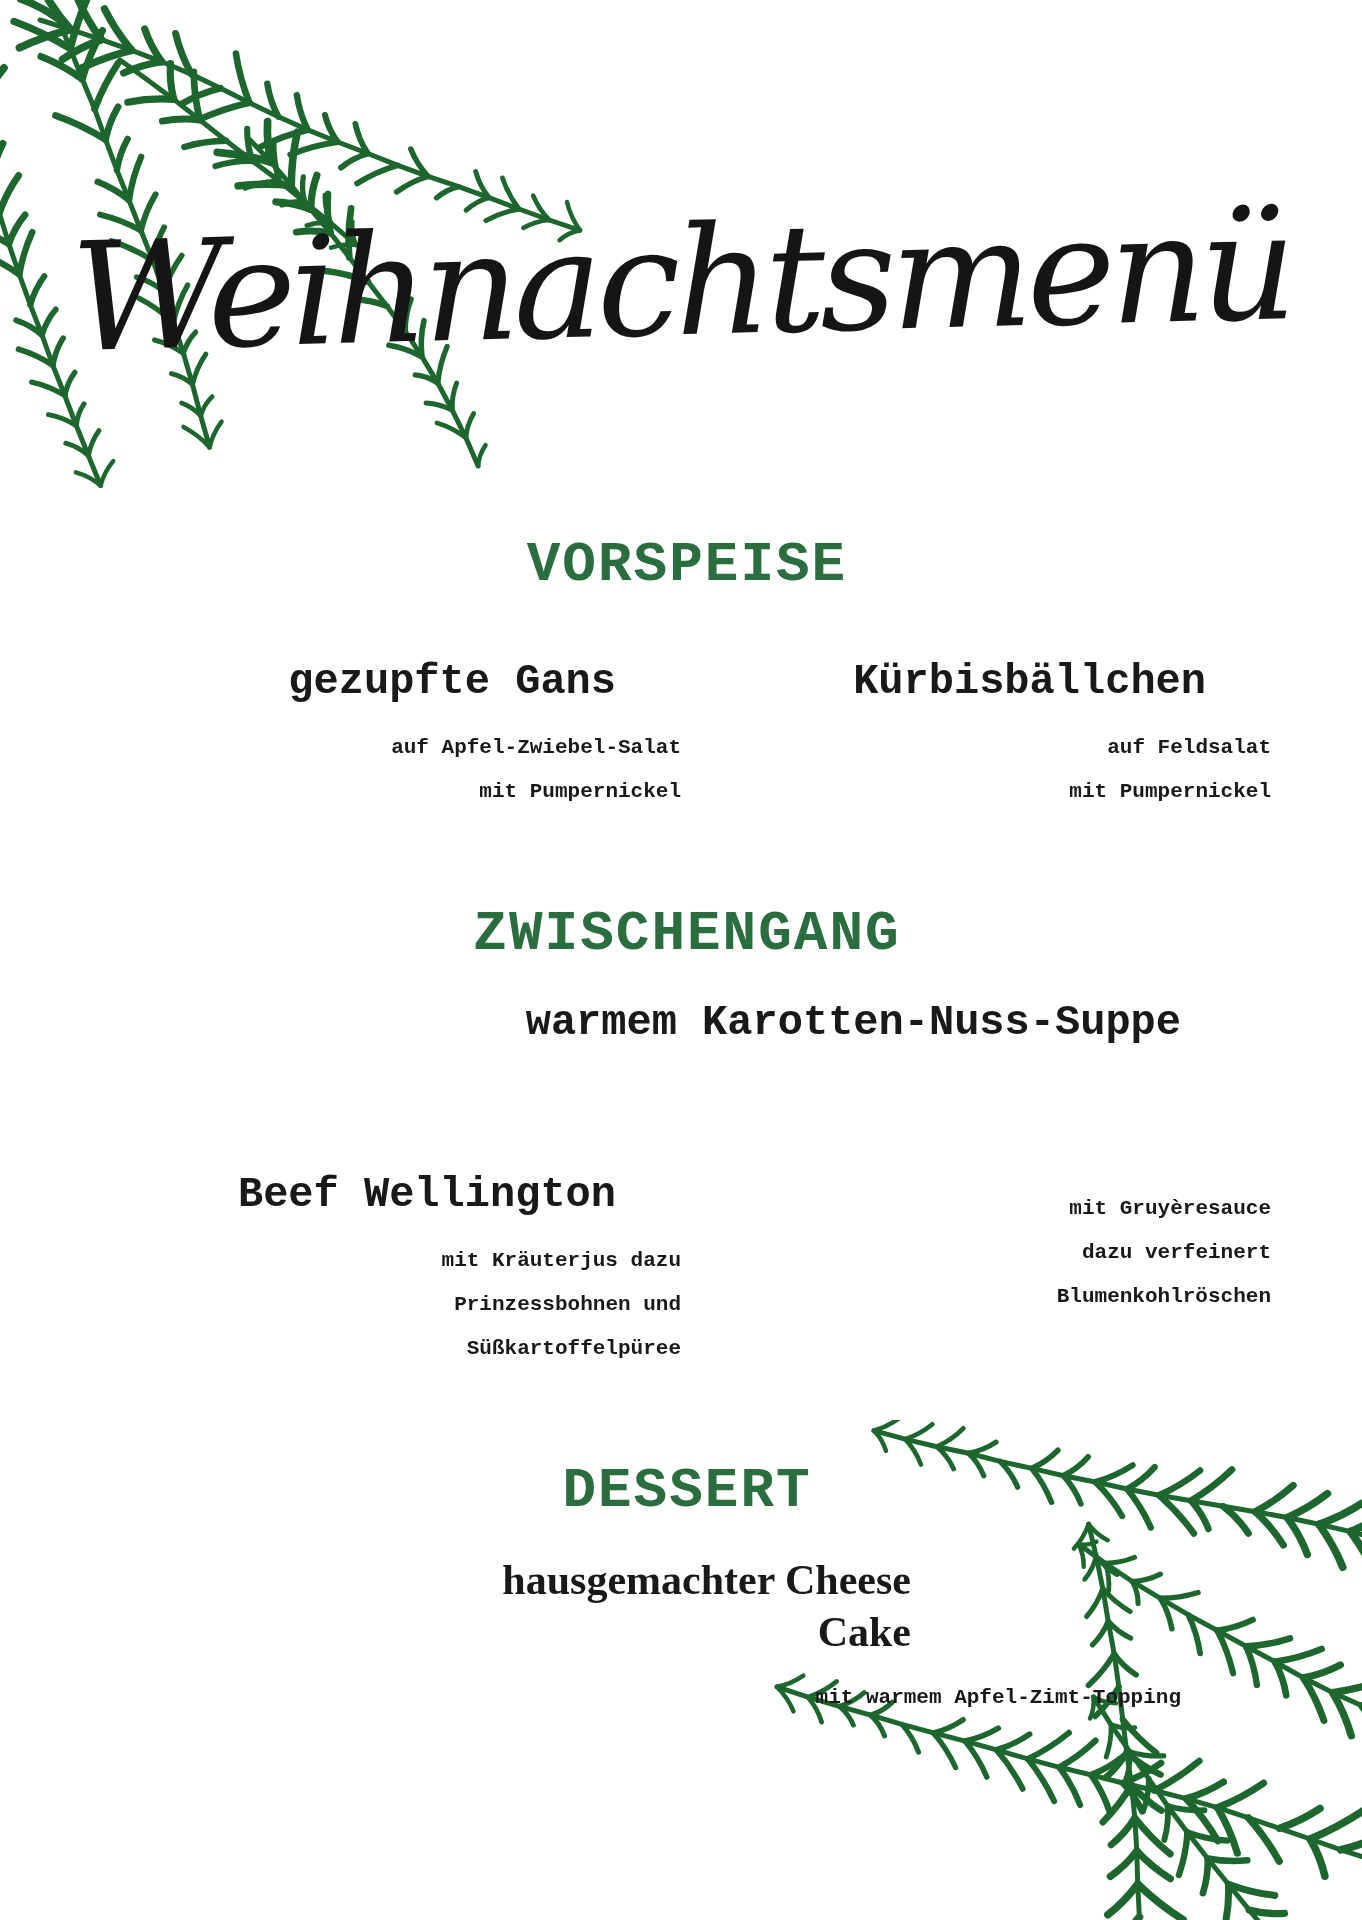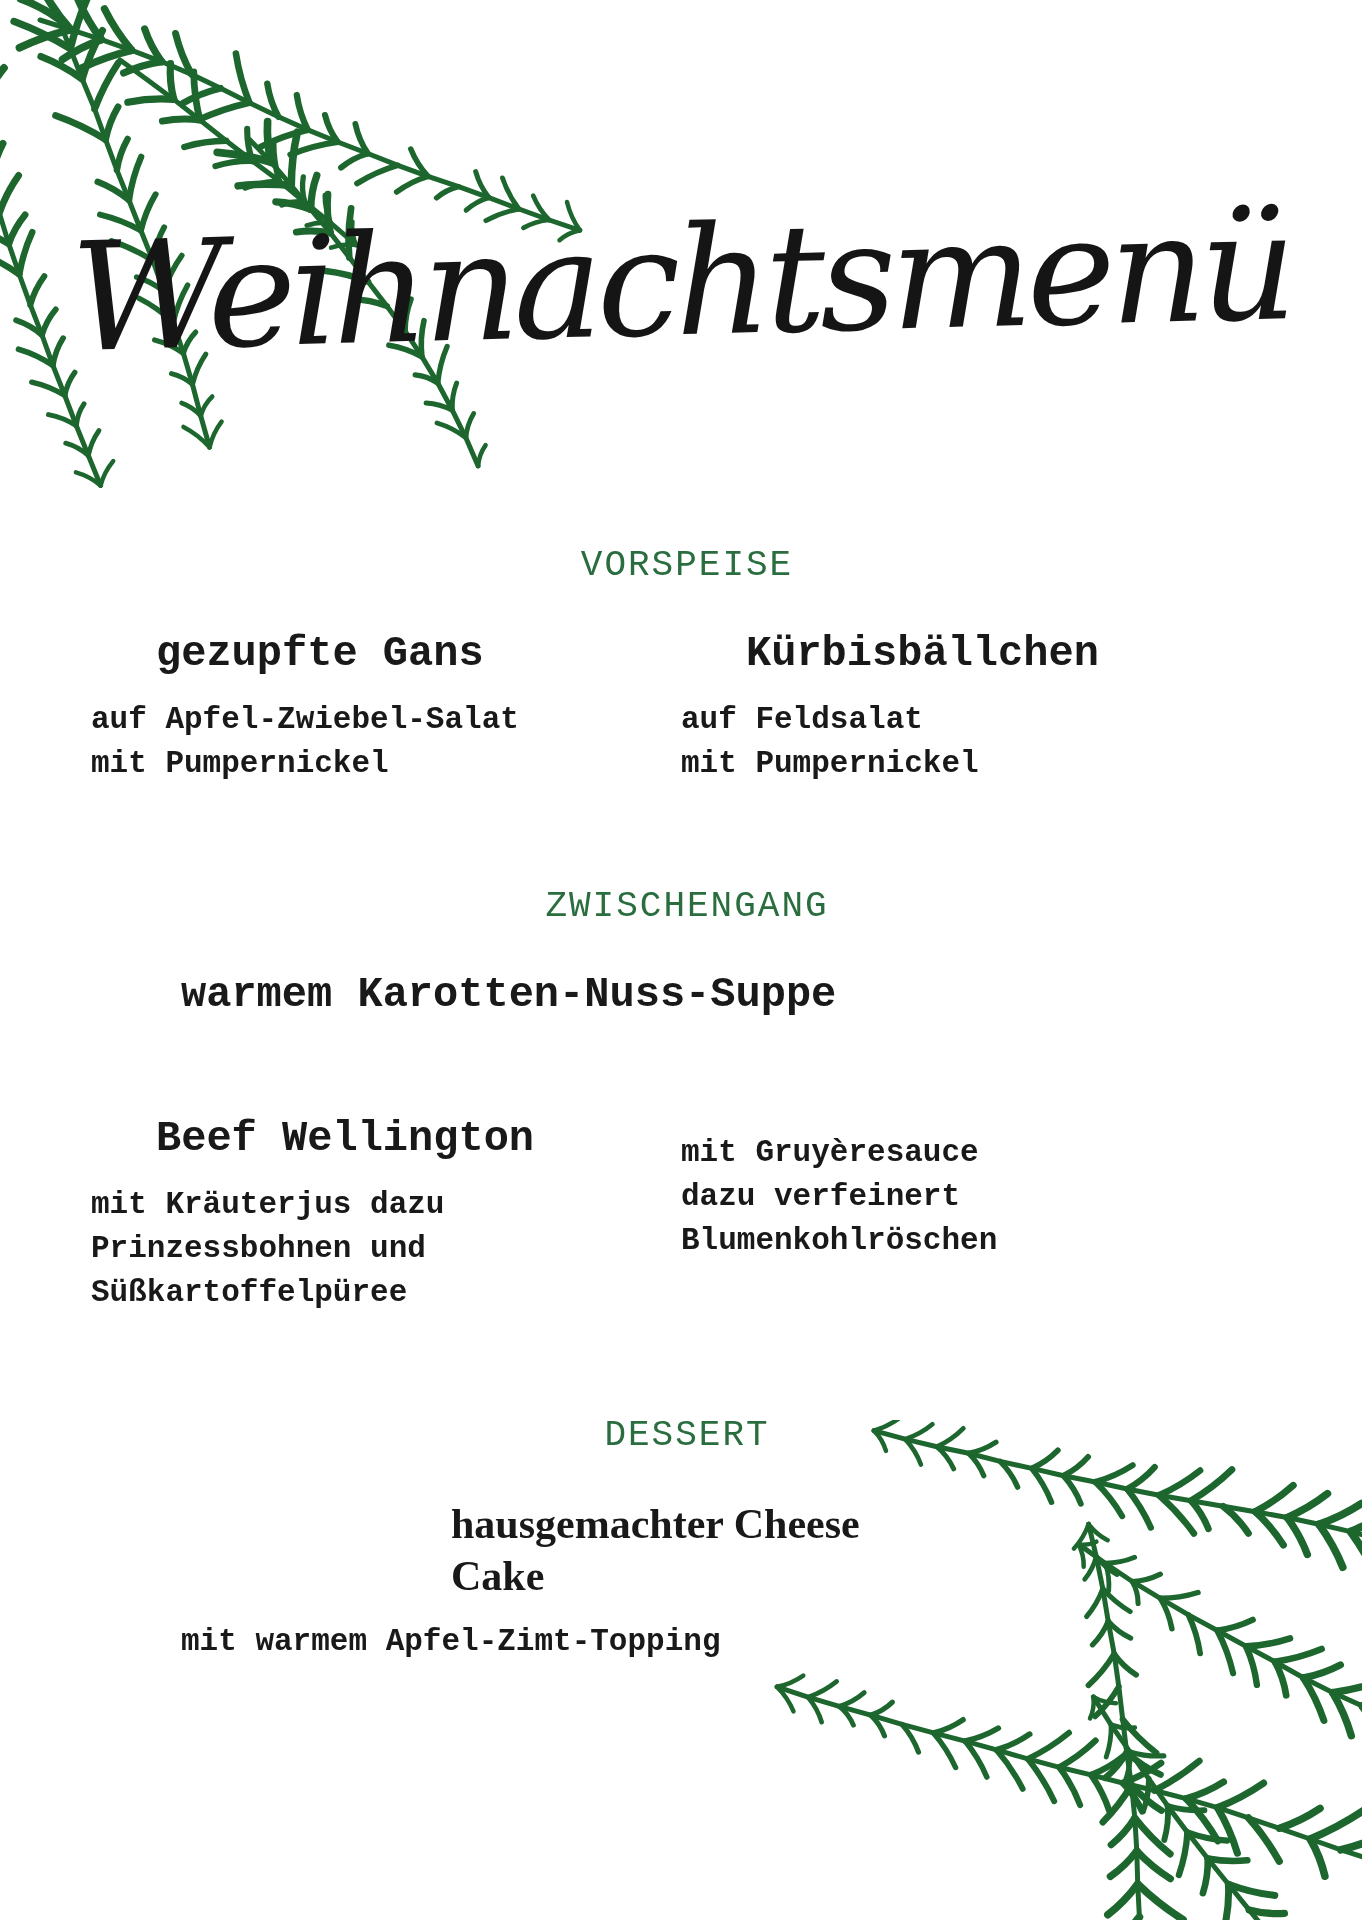--- a/index.html
+++ b/index.html
@@ -36,48 +36,48 @@
     letter-spacing:-6px;
     color:#151515;
     transform:rotate(-1.5deg);
     white-space:nowrap;
   }
 
   .menu-sections{position:relative;}
   .menu-section{margin-top:92px;text-align:center;}
   .menu-section:first-child{margin-top:142px;}
   .section-heading{
-    font-size:36px;
+    font-size:56px;
     line-height:57px;
-    font-weight:400;
+    font-weight:700;
     letter-spacing:2px;
     color:var(--green);
     margin-left:12px;
   }
   .section-items{margin:34px auto 0;}
   .section-items.cols-2{
     width:1180px;
     display:grid;
     grid-template-columns:1fr 1fr;
     column-gap:0;
   }
   .section-items.cols-1{width:1000px;}
-  .menu-item{text-align:left;}
+  .menu-item{text-align:right;margin-top:28px;}
   .item-name{
     font-size:42px;
     line-height:52px;
     font-weight:700;
     max-width:460px;
     margin:0 auto;
   }
   .section-items.cols-1 .item-name{max-width:none;}
   .menu-section:last-child .item-name{max-width:460px;font-family:Liberation Serif, serif;}
   .item-description{margin-top:18px;}
   .item-description-line{
-    font-size:31px;
+    font-size:21px;
     line-height:44px;
     font-weight:700;
   }
 </style>
 </head>
 <body>
 
 <div class="page">
 
   <svg id="branch-tl" class="branch-svg" width="660" height="540" viewBox="0 0 660 540" aria-hidden="true">

